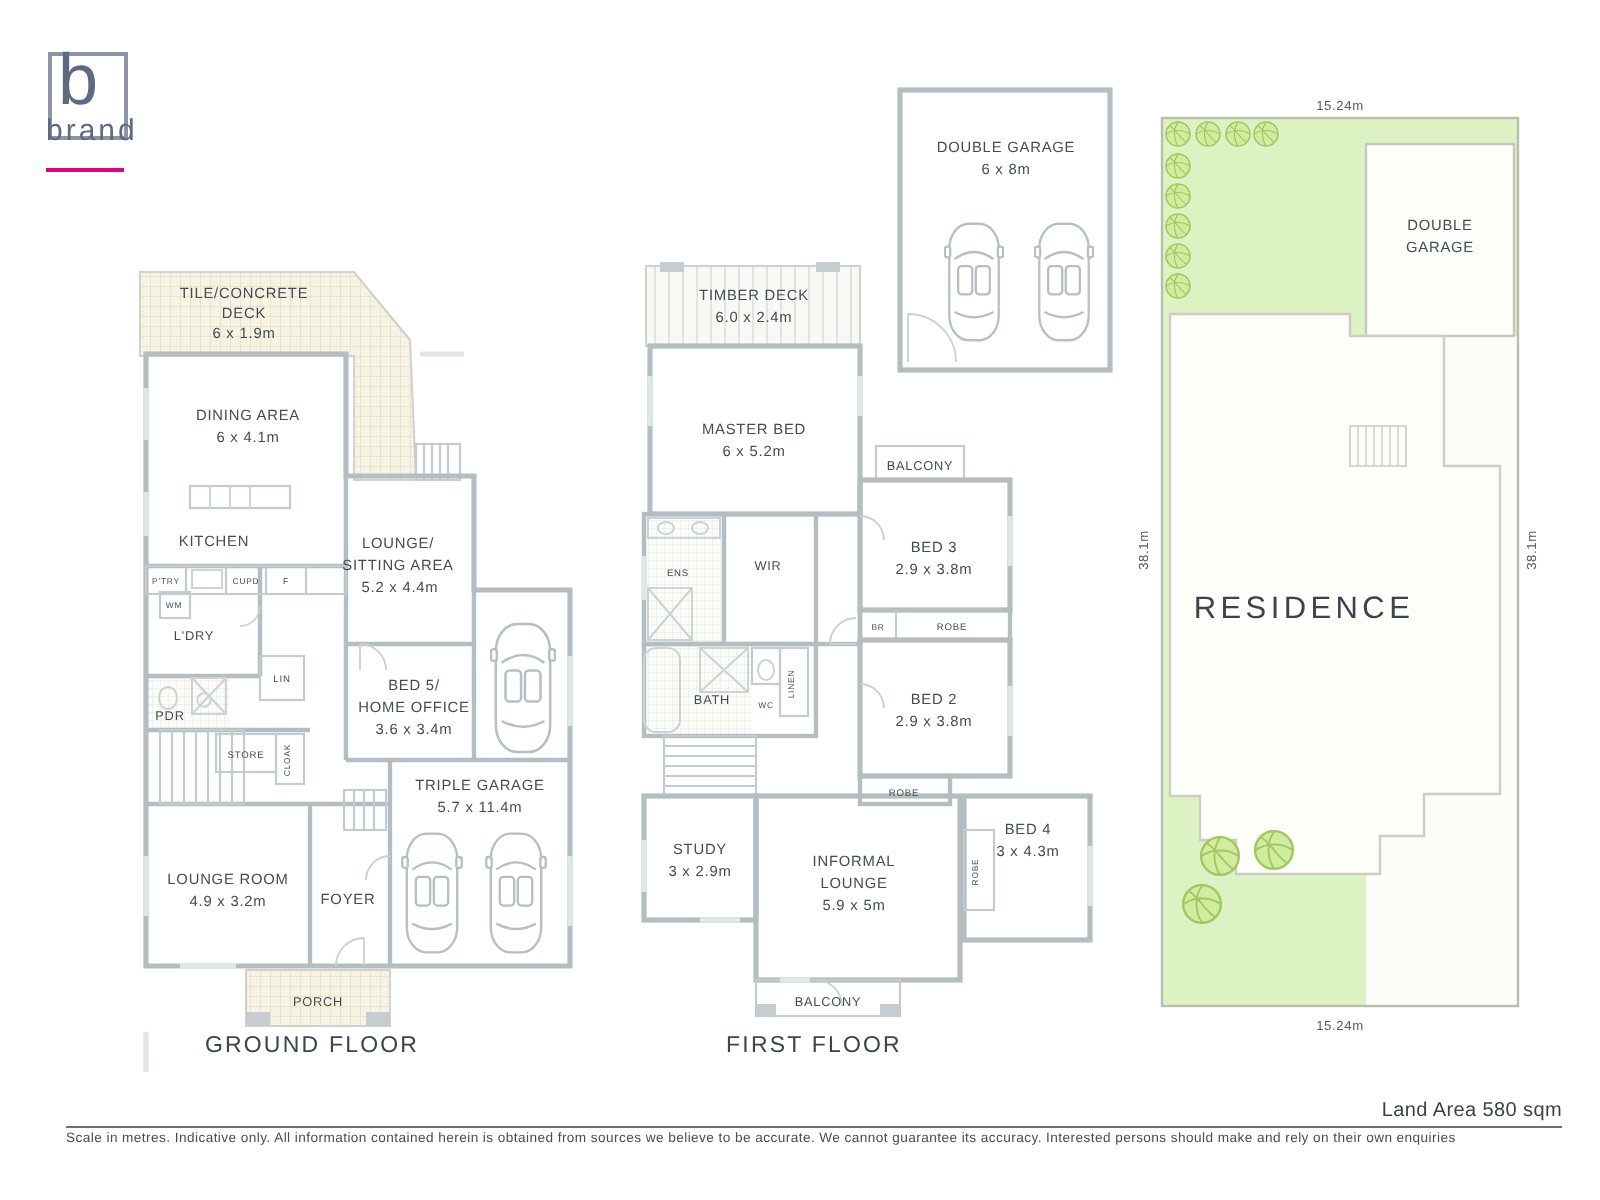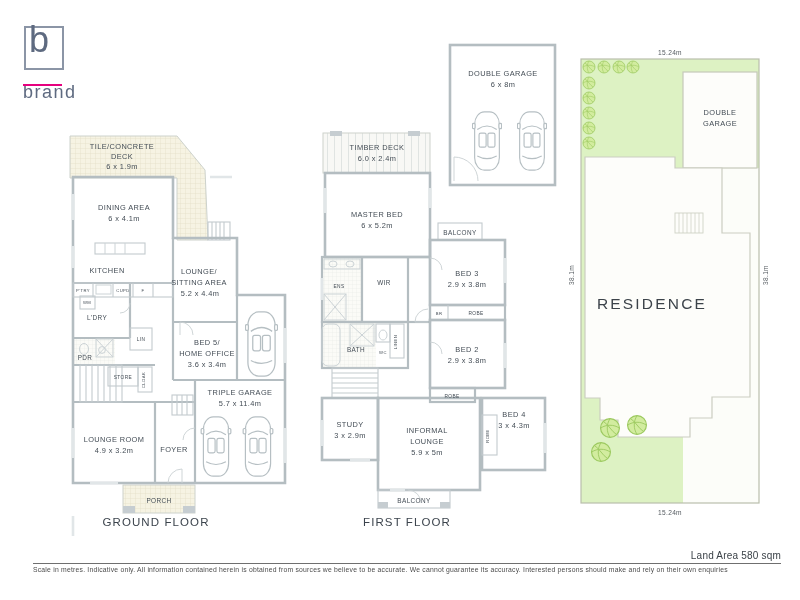--- a/index.html
+++ b/index.html
@@ -17,21 +17,21 @@
   text.dim{font-size:6.6px;fill:#555b60;letter-spacing:.3px;}
   .wall{stroke:#b4bdc1;stroke-width:2.6;fill:none;}
   .wall2{stroke:#b4bdc1;stroke-width:2.2;fill:none;}
   .thin{stroke:#c3cbce;stroke-width:1.1;fill:none;}
   .fix{stroke:#ccd3d6;stroke-width:1;fill:none;}
   .arc{stroke:#c9d0d3;stroke-width:.9;fill:none;}
   .pad{fill:#c6cdd1;}
   
   #logo-box{left:24px;top:26px;width:36px;height:40px;border:2.5px solid #8b95a6;}
   #logo-b{left:29px;top:22px;font-size:36px;color:#5e6a80;line-height:1;}
-  #logo-name{left:23px;top:82px;font-size:18px;letter-spacing:1.5px;color:#5e6a80;}
+  #logo-name{left:23px;top:57px;font-size:15px;letter-spacing:1.5px;color:#5e6a80;}
   #logo-rule{left:23px;top:84px;width:39px;height:2px;background:#e6007e;}
   
   #land-area{right:19px;top:550px;font-size:10px;color:#3b4248;letter-spacing:.2px;}
   #footer-rule{left:33px;top:563px;width:748px;border-top:1px solid #6f6f6f;height:0;}
   #disclaimer{left:33px;top:566px;width:760px;font-size:6.8px;letter-spacing:.22px;
               color:#4c4c4c;white-space:nowrap;}
 </style>
 </head>
 <body>
 

